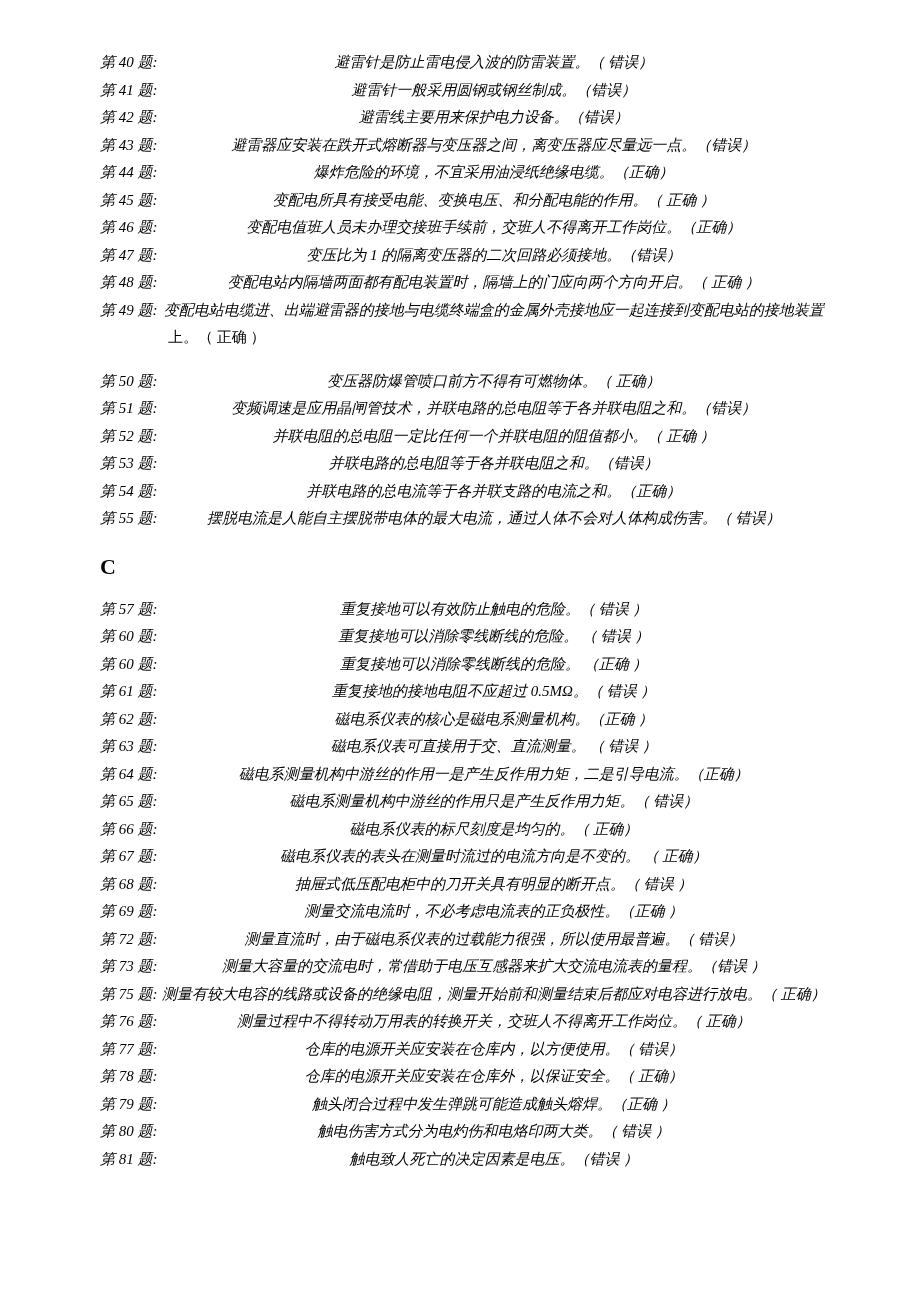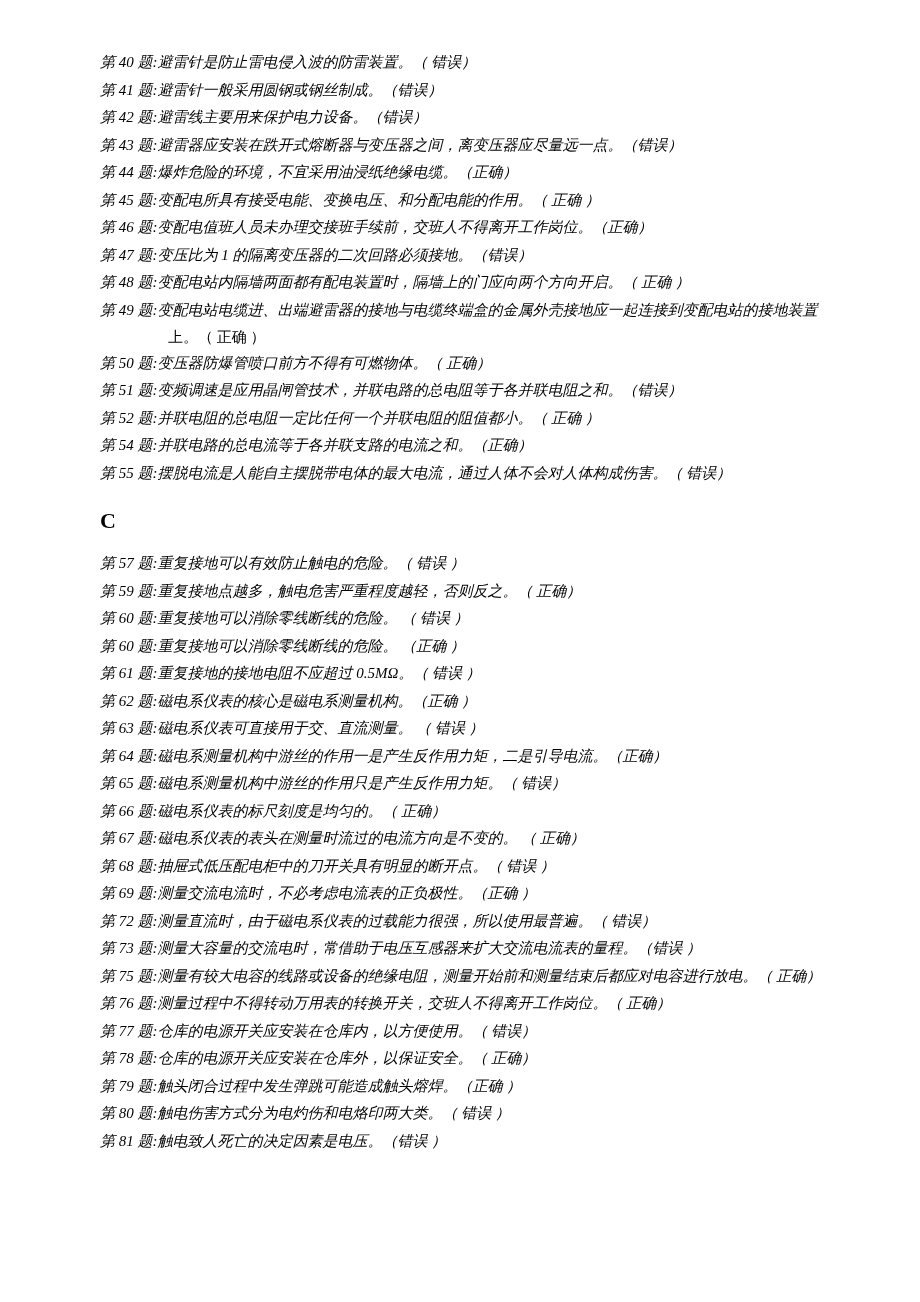--- a/index.html
+++ b/index.html
@@ -18,24 +18,25 @@
     align-items: baseline;
     margin-bottom: 2px;
     font-style: italic;
   }
   .q-label {
     flex: 0 0 auto;
     white-space: nowrap;
   }
   .q-text {
     flex: 1 1 auto;
+    text-align: center;
   }
   .continuation {
     padding-left: 68px;
-    margin-bottom: 0;
+    margin-bottom: 18px;
   }
   .section-heading {
     font-family: "Times New Roman", serif;
     font-weight: bold;
     font-size: 22px;
     margin: 16px 0 12px 0;
   }
 </style>
 </head>
 <body>
@@ -88,37 +89,37 @@
     </div>
     <div class="q-row">
       <span class="q-label">第 51 题: </span>
       <span class="q-text">变频调速是应用晶闸管技术，并联电路的总电阻等于各并联电阻之和。（错误）</span>
     </div>
     <div class="q-row">
       <span class="q-label">第 52 题: </span>
       <span class="q-text">并联电阻的总电阻一定比任何一个并联电阻的阻值都小。（ 正确 ）</span>
     </div>
     <div class="q-row">
+      <span class="q-label">第 53 题: </span>
+      <span class="q-text">并联电路的总电阻等于各并联电阻之和。（错误）</span>
+    </div>
+    <div class="q-row">
       <span class="q-label">第 54 题: </span>
       <span class="q-text">并联电路的总电流等于各并联支路的电流之和。（正确）</span>
     </div>
     <div class="q-row">
       <span class="q-label">第 55 题: </span>
       <span class="q-text">摆脱电流是人能自主摆脱带电体的最大电流，通过人体不会对人体构成伤害。（ 错误）</span>
     </div>
   </div>
 <div class="section-heading">C</div>
 <div id="list-b">
     <div class="q-row">
       <span class="q-label">第 57 题: </span>
       <span class="q-text">重复接地可以有效防止触电的危险。（  错误 ）</span>
-    </div>
-    <div class="q-row">
-      <span class="q-label">第 59 题: </span>
-      <span class="q-text">重复接地点越多，触电危害严重程度越轻，否则反之。（  正确）</span>
     </div>
     <div class="q-row">
       <span class="q-label">第 60 题: </span>
       <span class="q-text">重复接地可以消除零线断线的危险。 （ 错误 ）</span>
     </div>
     <div class="q-row">
       <span class="q-label">第 60 题: </span>
       <span class="q-text">重复接地可以消除零线断线的危险。 （正确  ）</span>
     </div>
     <div class="q-row">

